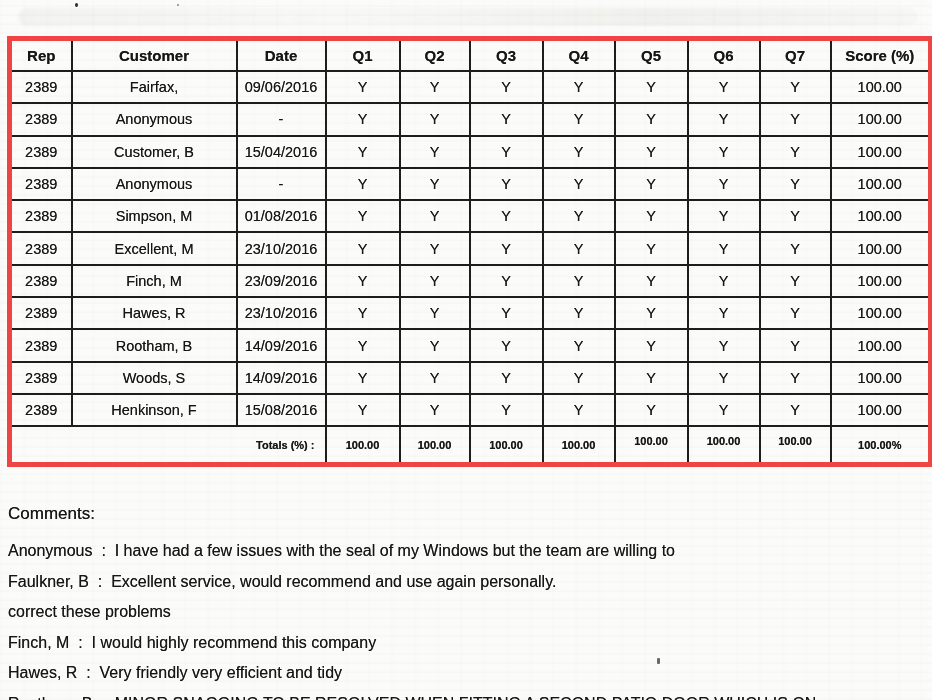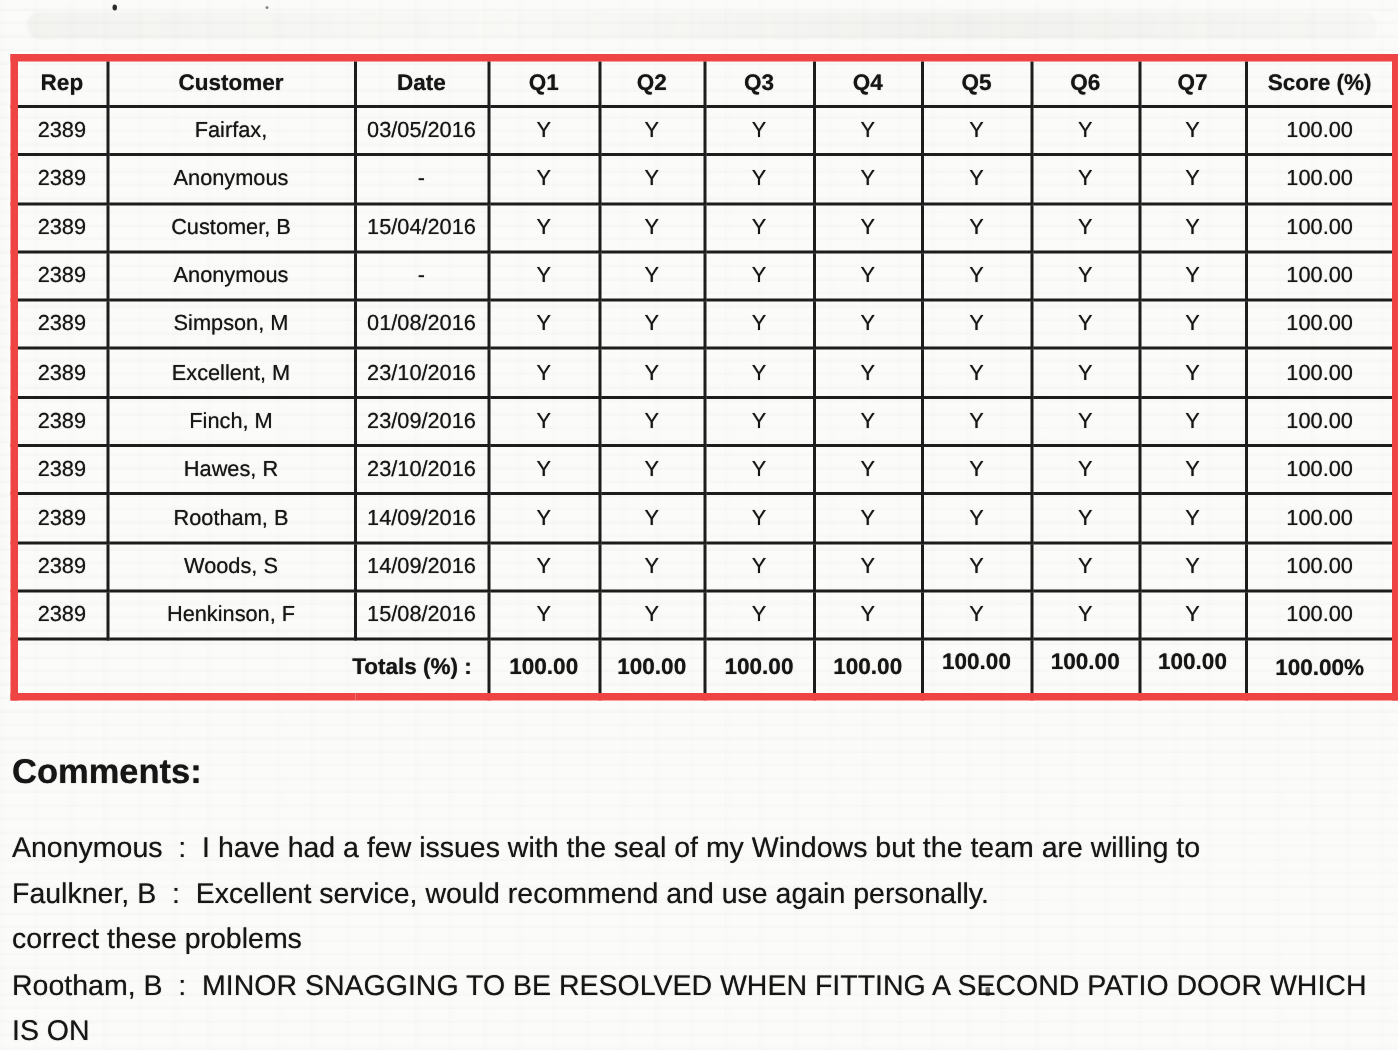--- a/index.html
+++ b/index.html
@@ -66,46 +66,46 @@
     font-weight: bold;
   }
   .score-table td {
     height: 28.3px;
     font-size: 14.5px;
     font-weight: normal;
   }
   .score-table tr.totals-row td {
     height: 26px;
     font-weight: bold;
-    font-size: 15px;
+    font-size: 11px;
   }
   .score-table td.totals-label {
     text-align: right;
     padding-right: 10px;
   }
   
   .score-table td.raised  { padding-bottom: 8px; }
   .score-table td.raised2 { padding-bottom: 0; }
 
   
   .comments {
     position: absolute;
     left: 8px;
     top: 503px;
     width: 924px;
   }
   .comments-heading {
-    font-size: 23px;
-    font-weight: bold;
+    font-size: 17px;
+    font-weight: normal;
     line-height: 22px;
-    margin-bottom: 26px;
+    margin-bottom: 11px;
     text-shadow: 0 0 0.6px rgba(20,20,20,0.8);
   }
   .comment-line {
-    font-size: 19px;
+    font-size: 16px;
     line-height: 30.6px;
     white-space: pre-wrap;
     text-shadow: 0 0 0.6px rgba(20,20,20,0.7);
   }
 </style>
 </head>
 <body>
 
 <div class="scan-texture"></div>
 <div class="top-smudge"></div>
@@ -139,21 +139,21 @@
         <th>Q5</th>
         <th>Q6</th>
         <th>Q7</th>
         <th>Score (%)</th>
       </tr>
   </thead>
   <tbody>
       <tr>
         <td>2389</td>
         <td>Fairfax,</td>
-        <td>03/05/2016</td>
+        <td>09/06/2016</td>
         <td>Y</td>
         <td>Y</td>
         <td>Y</td>
         <td>Y</td>
         <td>Y</td>
         <td>Y</td>
         <td>Y</td>
         <td>100.00</td>
       </tr>
       <tr>
@@ -299,15 +299,17 @@
       </tr>
     </tbody>
 </table>
 
 <div class="comments">
   <div class="comments-heading">Comments:</div>
   <div>
       <div class="comment-line">Anonymous  :  I have had a few issues with the seal of my Windows but the team are willing to</div>
       <div class="comment-line">Faulkner, B  :  Excellent service, would recommend and use again personally.</div>
       <div class="comment-line">correct these problems</div>
+      <div class="comment-line">Finch, M  :  I would highly recommend this company</div>
+      <div class="comment-line">Hawes, R  :  Very friendly very efficient and tidy</div>
       <div class="comment-line">Rootham, B  :  MINOR SNAGGING TO BE RESOLVED WHEN FITTING A SECOND PATIO DOOR WHICH IS ON</div>
     </div>
 </div>
 
 </body></html>

